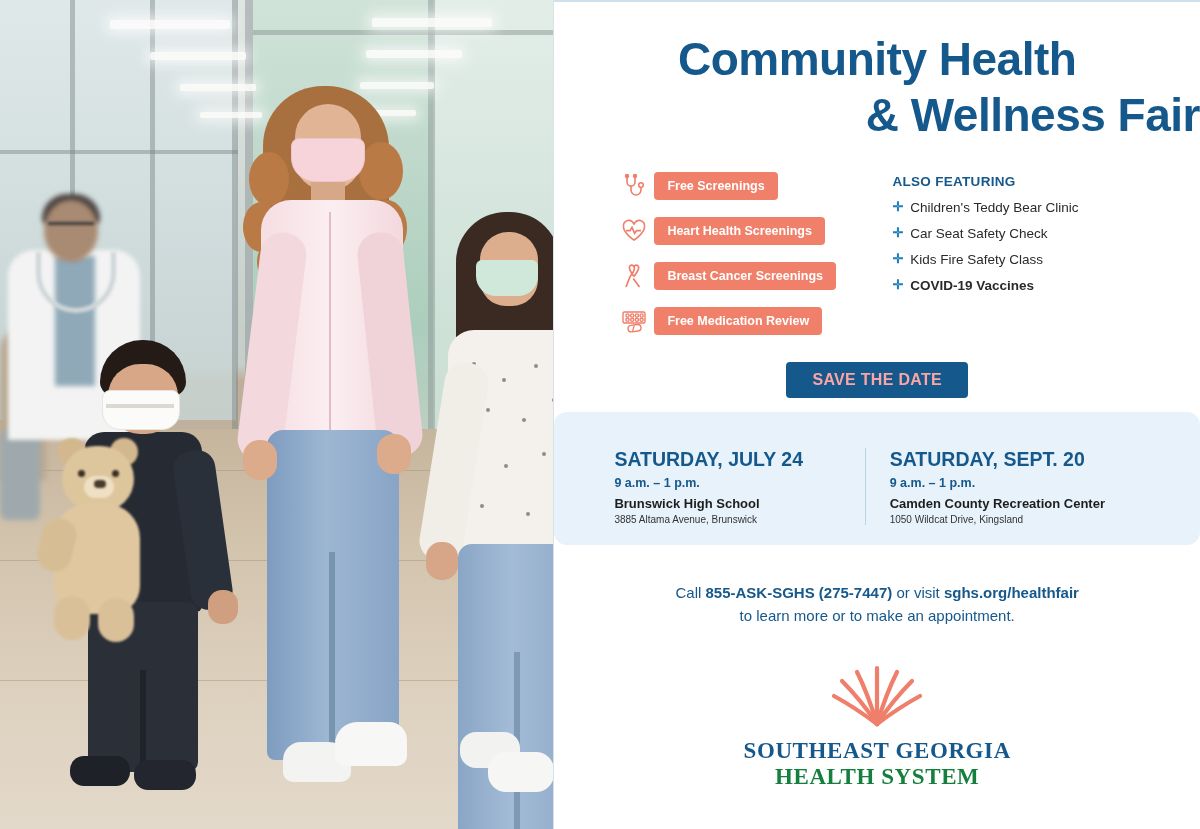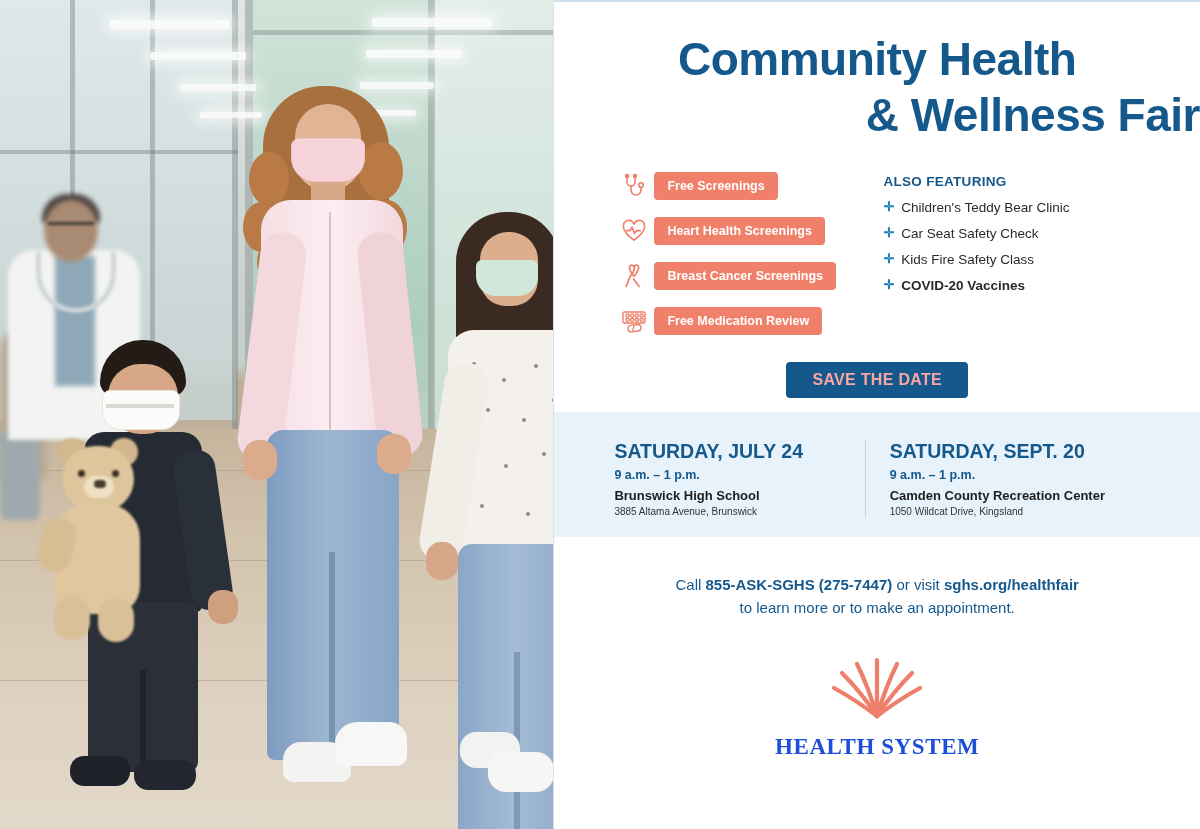--- a/index.html
+++ b/index.html
@@ -408,21 +408,21 @@
     letter-spacing: -0.5px;
     line-height: 1.0;
     padding-top: 36px;
   }
   .headline .l1 { font-size: 46px; display: block; }
   .headline .l2 { font-size: 46px; display: block; margin-top: 10px; text-align: right; }
 
   .features {
     display: flex;
     padding: 32px 0 0 60px;
-    gap: 3px;
+    gap: 12px;
   }
   .feature-col { width: 260px; }
   .feature-row {
     display: flex;
     align-items: center;
     margin-bottom: 13px;
     height: 32px;
   }
   .feat-icon {
     width: 40px; height: 32px;
@@ -473,22 +473,23 @@
     font-weight: bold;
     font-size: 16px;
     letter-spacing: 0.3px;
     padding: 9px 26px;
     border-radius: 4px;
   }
 
   .dates {
     margin-top: 14px;
     background: #e8f2fa;
-    padding: 28px 60px 20px 60px;
+    padding: 36px 60px 20px 60px;
     display: flex;
+    border-radius: 13px;
   }
   .date-col { width: 50%; }
   .date-col.right { padding-left: 24px; border-left: 1px solid #b9d2e4; }
   .date-title {
     color: #15588c;
     font-weight: bold;
     font-size: 19.5px;
     margin-bottom: 5px;
   }
   .date-time {
@@ -527,26 +528,26 @@
     position: relative;
   }
   .logo-text1 {
     color: #15588c;
     font-family: "Liberation Serif", serif;
     font-size: 23px;
     font-weight: bold;
     letter-spacing: 0.6px;
   }
   .logo-text2 {
-    color: #1d4ed8;
+    color: #15803d;
     font-family: "Liberation Serif", serif;
     font-size: 23px;
     font-weight: bold;
     letter-spacing: 0.6px;
-    margin-top: 14px;
+    margin-top: 0;
   }
 </style>
 </head>
 <body>
 
 <div class="poster">
 
   <div class="photo">
     <div class="corridor"></div>
 
@@ -740,21 +741,21 @@
         <div class="also-item">
           <span class="plus">✛</span>
           <span class="txt">Car Seat Safety Check</span>
         </div>
         <div class="also-item">
           <span class="plus">✛</span>
           <span class="txt">Kids Fire Safety Class</span>
         </div>
         <div class="also-item bold">
           <span class="plus">✛</span>
-          <span class="txt">COVID-20 Vaccines</span>
+          <span class="txt">COVID-19 Vaccines</span>
         </div>
       </div>
     </div>
 
     <div class="save-wrap">
       <span class="save-badge">SAVE THE DATE</span>
     </div>
 
     <div class="dates">
       <div class="date-col">
@@ -785,16 +786,17 @@
             <path d="M48 62 C48 40 48 18 48 6"></path>
             <path d="M48 62 C42 42 34 22 28 10"></path>
             <path d="M48 62 C54 42 62 22 68 10"></path>
             <path d="M48 62 C36 44 22 28 13 19"></path>
             <path d="M48 62 C60 44 74 28 83 19"></path>
             <path d="M48 62 C32 50 16 40 5 34"></path>
             <path d="M48 62 C64 50 80 40 91 34"></path>
           </g>
         </svg>
       </div>
+      <div class="logo-text1">SOUTHEAST GEORGIA</div>
       <div class="logo-text2">HEALTH SYSTEM</div>
     </div>
   </div>
 </div>
 
 </body></html>

